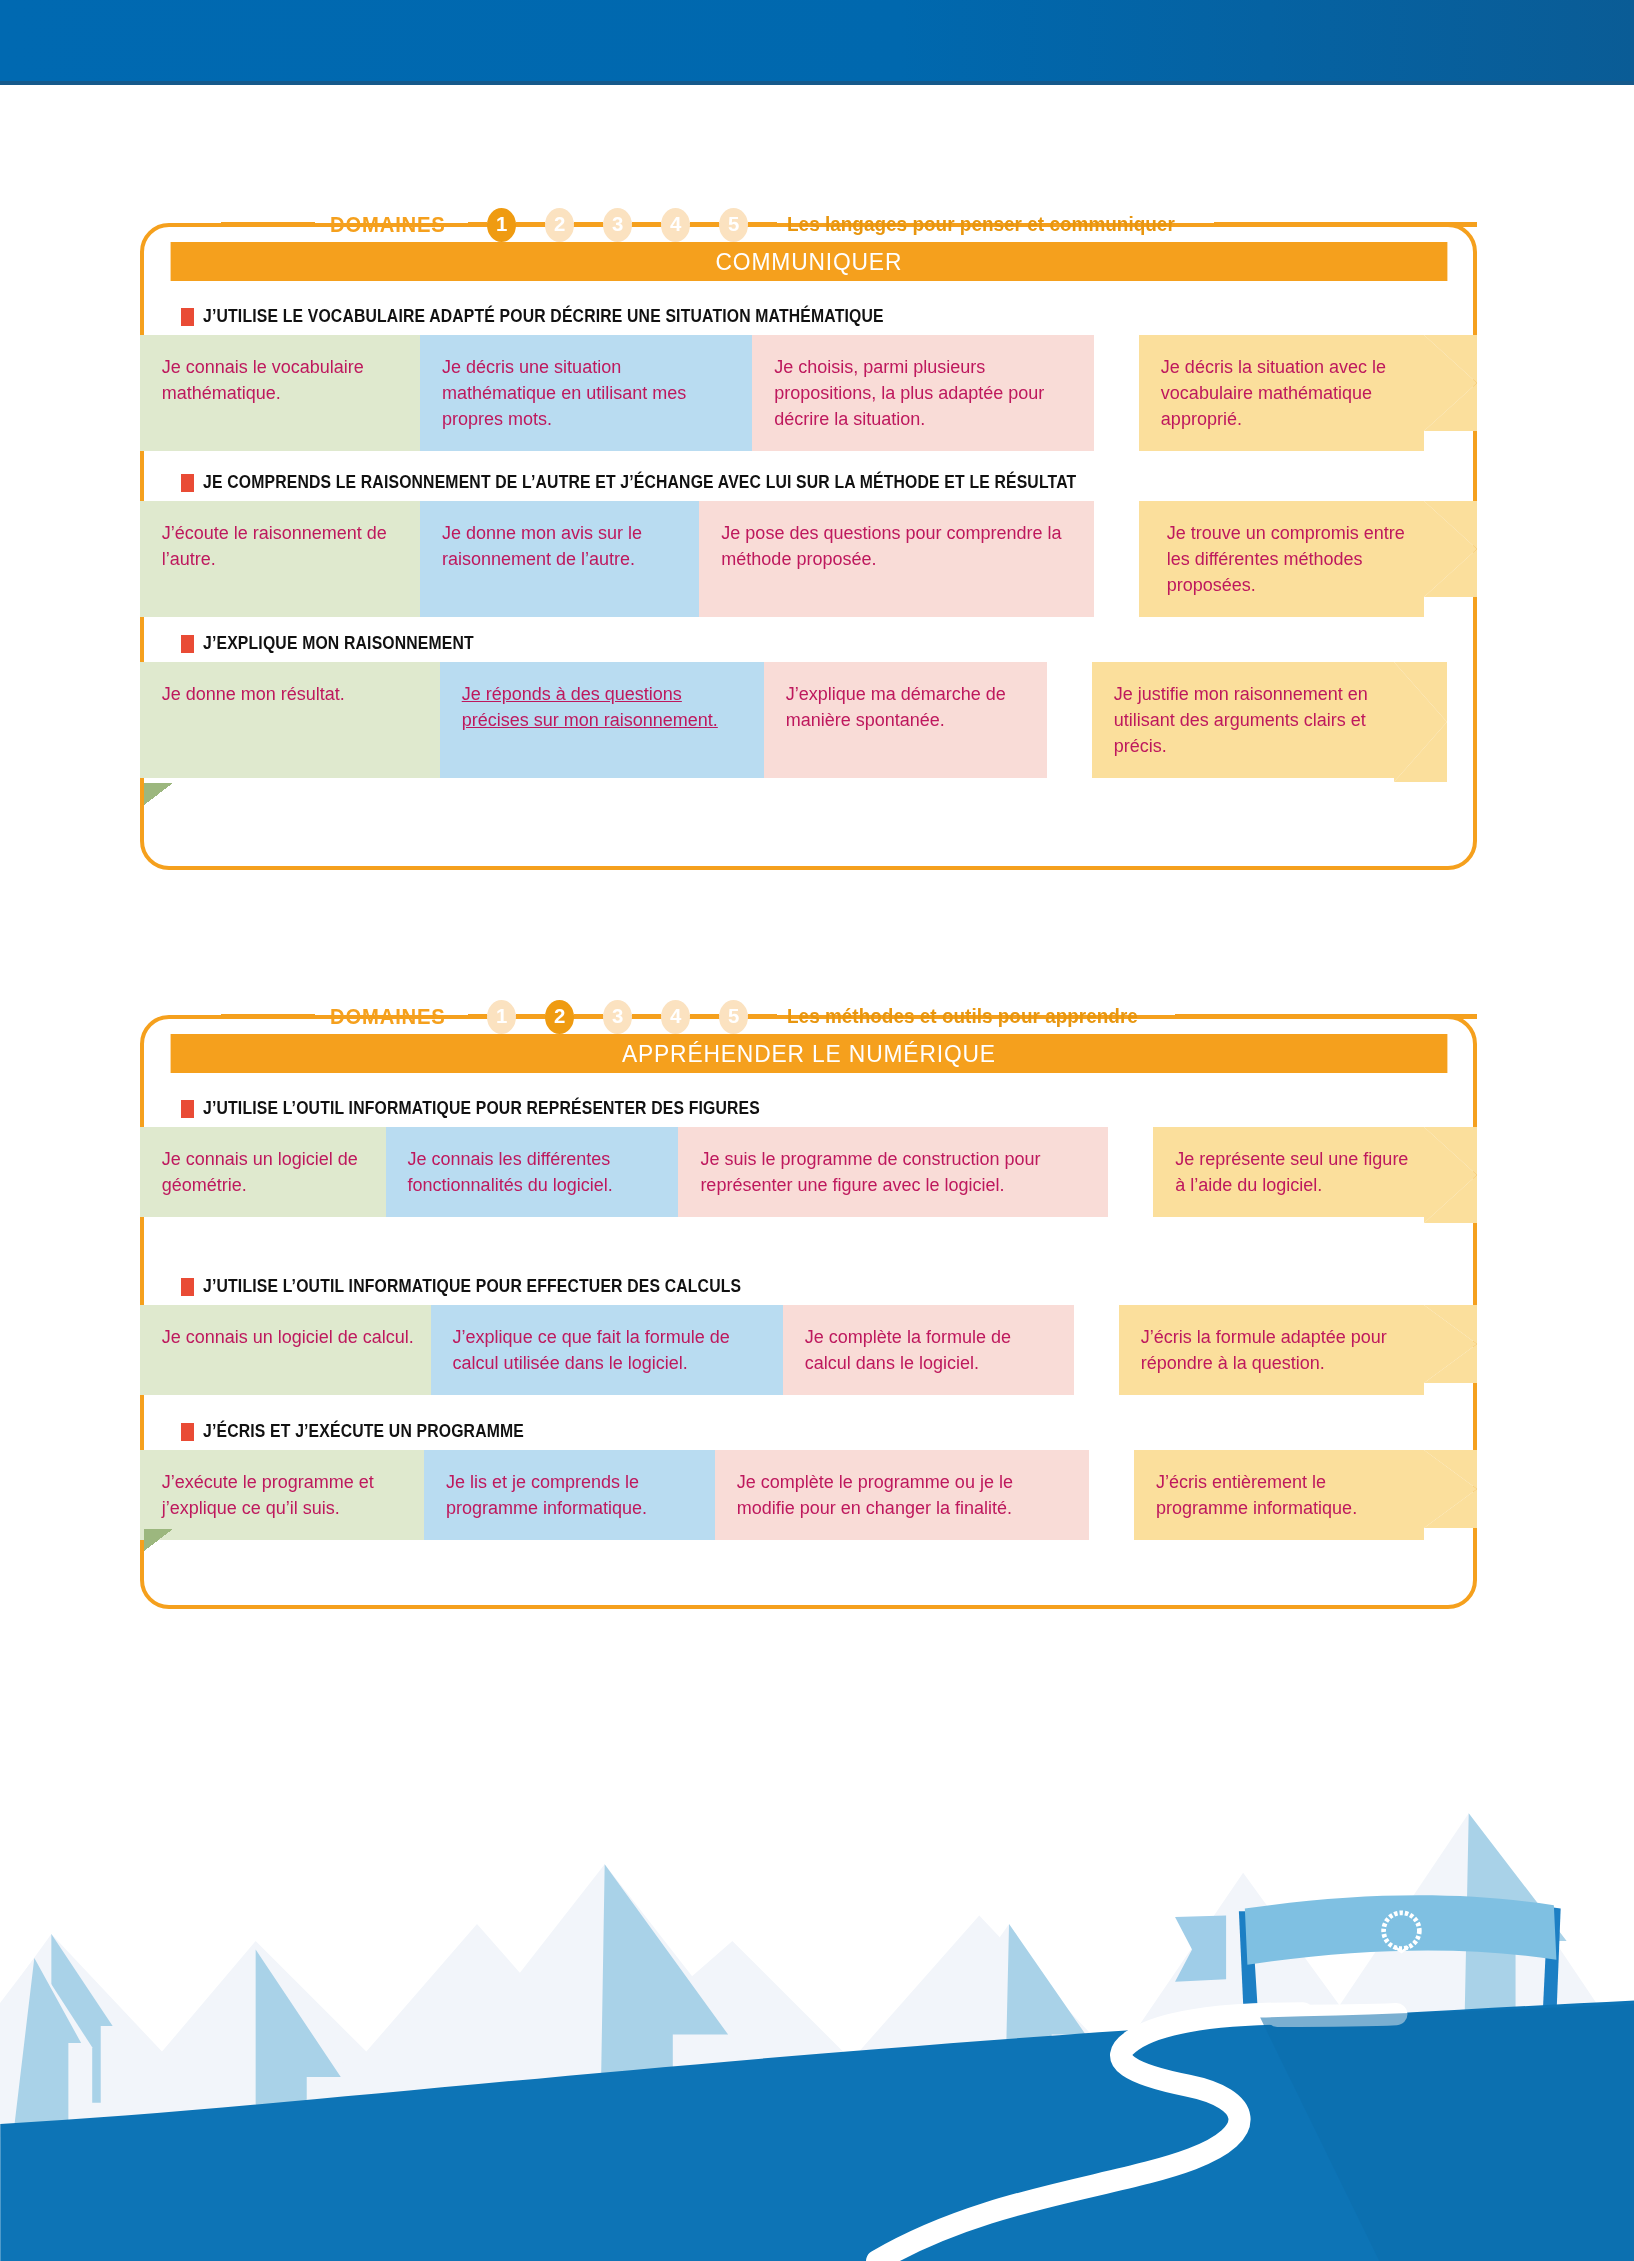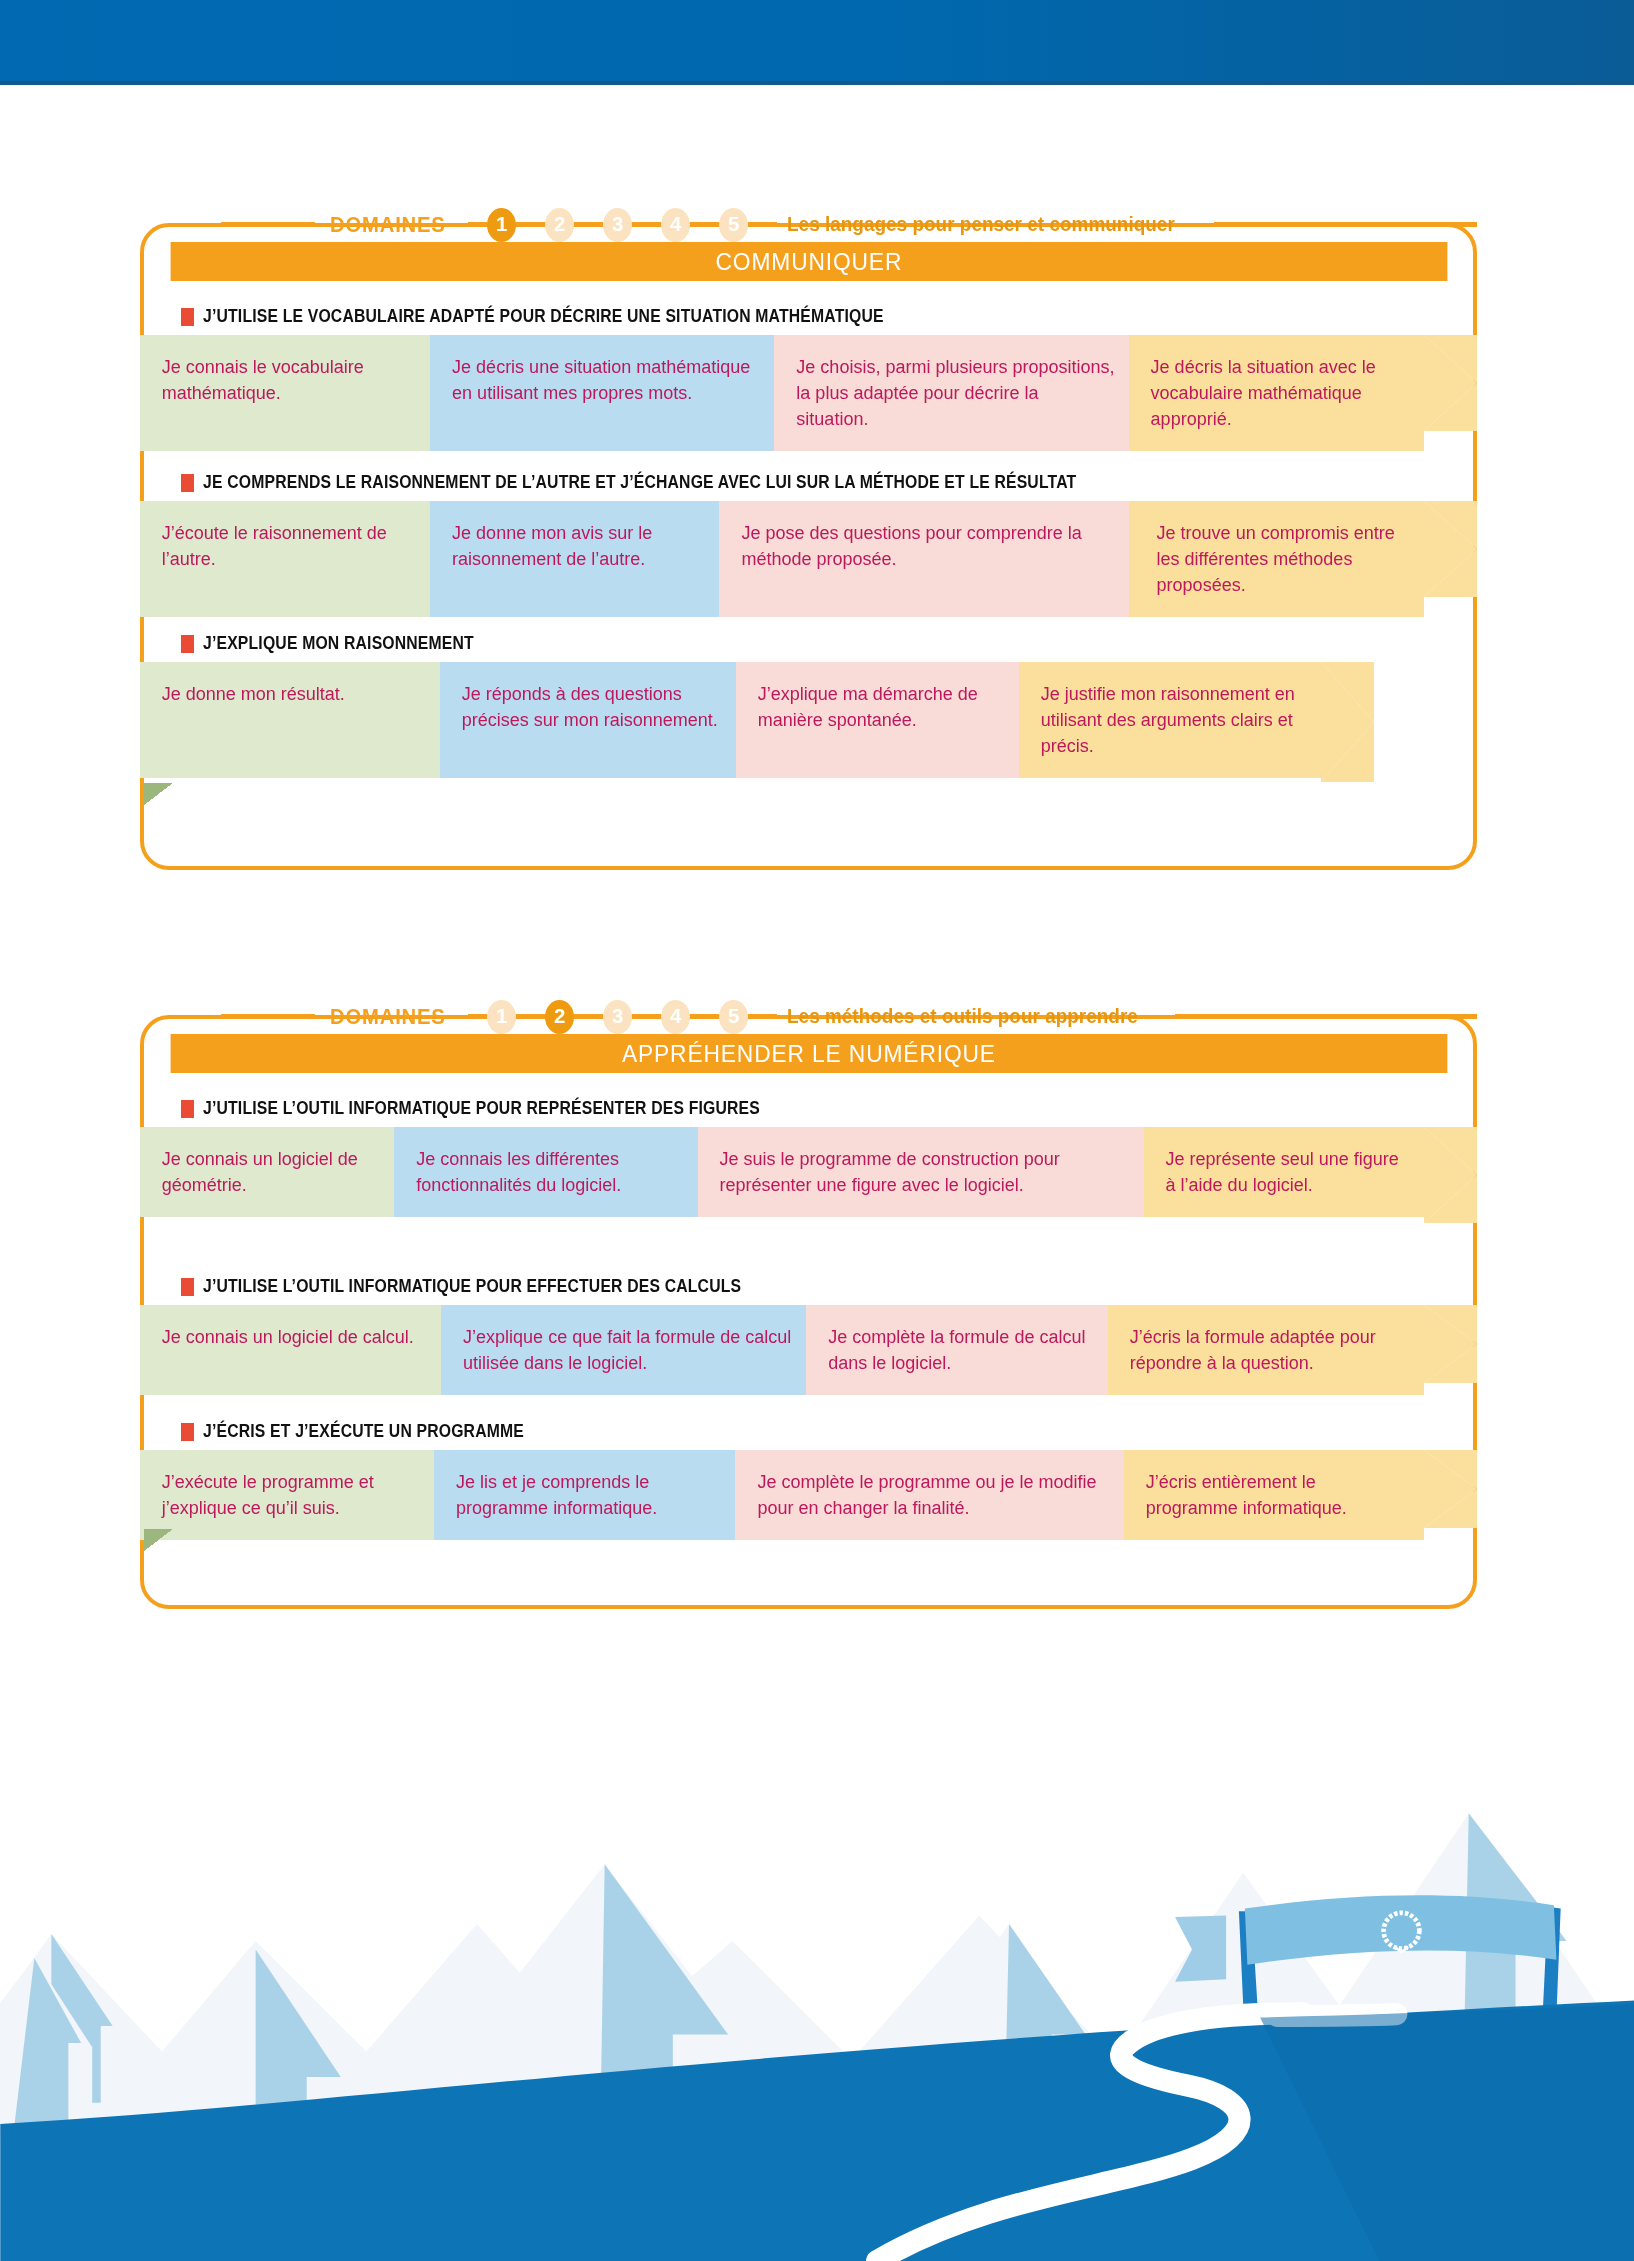--- a/index.html
+++ b/index.html
@@ -108,21 +108,21 @@
   }
   .level{
     box-sizing:border-box;
     padding:19px 13.6px 19px 22px;
     font-size:18px; line-height:1.45; color:#be185d;
     font-family:"Liberation Sans", sans-serif;
   }
   .lv1{ background:#DFE9CE; }
   .lv2{ background:#B9DCF1; }
   .lv3{ background:#F9DCD7; }
-  .lv4{ background:#FBDF9C; }
+  .lv4{ background:#FBDF9C;margin-left:45px; }
 
   
   .arrow-head{
     width:53px; align-self:stretch; position:relative; flex:0 0 auto;
   }
   .arrow-head:before{
     content:""; position:absolute; left:0; top:0; width:0; height:0;
     border-top:var(--half) solid #FBDF9C;
     border-bottom:var(--half) solid #FBDF9C;
     border-left:53px solid transparent;
@@ -203,21 +203,21 @@
       </div>
     </div>
 
     <div class="comp-group" style="top:421px;">
       <div class="comp-header">
         <span class="comp-bullet"></span>
         <span class="comp-title">J’EXPLIQUE MON RAISONNEMENT</span>
       </div>
       <div class="levels" style="--half:60px;">
         <div class="level lv1" style="width:300px;">Je donne mon résultat.</div>
-        <div class="level lv2" style="width:296px;">Je réponds à des questions précises sur mon raisonnement.</div>
+        <div class="level lv2" style="width:324px;text-decoration:underline;">Je réponds à des questions précises sur mon raisonnement.</div>
         <div class="level lv3" style="width:283px;">J’explique ma démarche de manière spontanée.</div>
         <div class="level lv4" style="width:302px;">Je justifie mon raisonnement en utilisant des arguments clairs et précis.</div>
         <div class="arrow-head"></div>
       </div>
       <div class="notch-left" style="top:158px;"></div>
     </div>
   </div>
 
   <div class="block" style="left:140px; top:996px; width:1337px; height:613px;">
 

